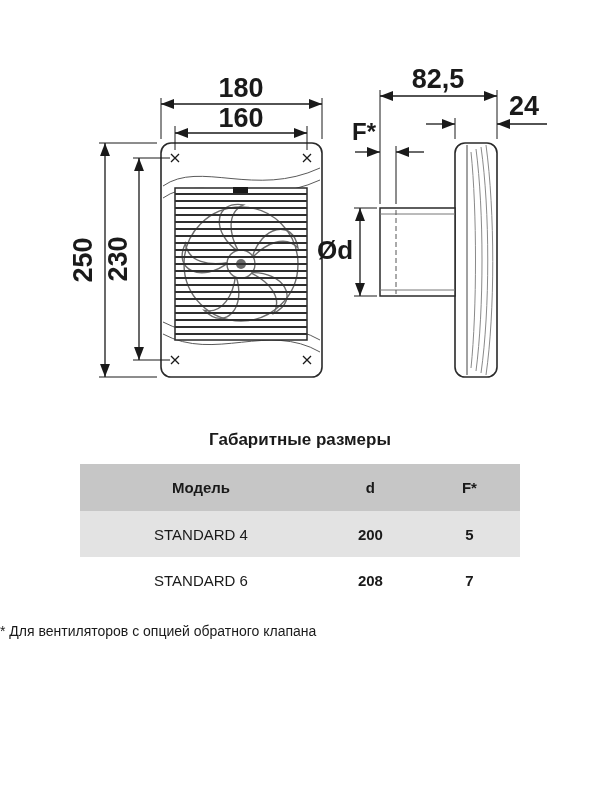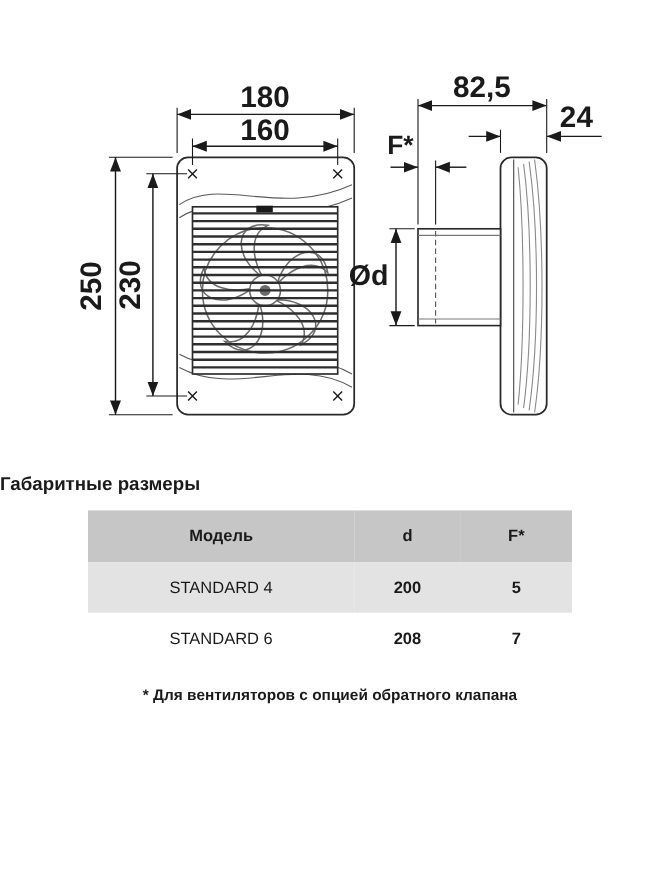--- a/index.html
+++ b/index.html
@@ -7,37 +7,37 @@
     width:600px;height:800px;background:#ffffff;
     font-family:"Liberation Sans","DejaVu Sans",sans-serif;
     color:#1a1a1a;overflow:hidden;
   }
   .drawing{display:block;width:600px;height:420px;}
   svg text{
     font-family:"Liberation Sans","DejaVu Sans",sans-serif;
     fill:#1a1a1a;
   }
   .section-title{
-    font-size:17px;font-weight:bold;
+    font-size:17px;font-weight:bold;text-align:center;
     margin:10px 0 14px 0;
   }
   table.dims{
     width:440px;margin:0 auto;border-collapse:collapse;
     font-size:15px;table-layout:fixed;
   }
   .dims th,.dims td{text-align:center;padding:0;}
   .dims th{height:47px;background:var(--header-bg,#c6c6c6);font-weight:bold;}
   .dims td{height:46px;}
   .dims tr.alt td{background:var(--row-alt-bg,#e3e3e3);}
   .dims .val{font-weight:bold;}
   .dims th:nth-child(1){width:55%;}
   .dims th:nth-child(2){width:22%;}
   .dims th:nth-child(3){width:23%;}
   .footnote{
-    font-size:14px;font-weight:bold;text-align:center;margin:20px 0 0 0;
+    font-size:14px;font-weight:normal;margin:20px 0 0 0;
   }
 </style>
 </head>
 <body>
 
 <div>
 
   <svg class="drawing" viewBox="0 0 600 420" aria-hidden="true">
     <defs>
       <marker id="arw" viewBox="0 0 10 10" refX="10" refY="5" markerWidth="13" markerHeight="13" markerUnits="userSpaceOnUse" orient="auto-start-reverse">

